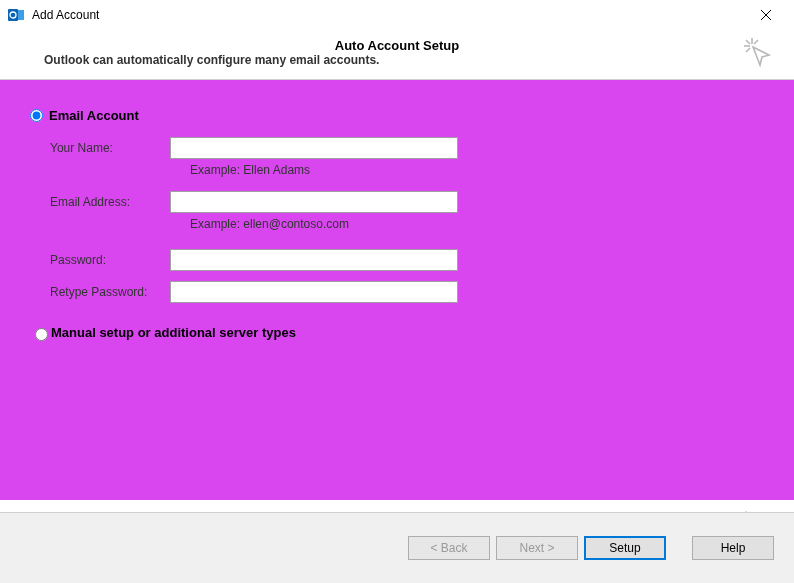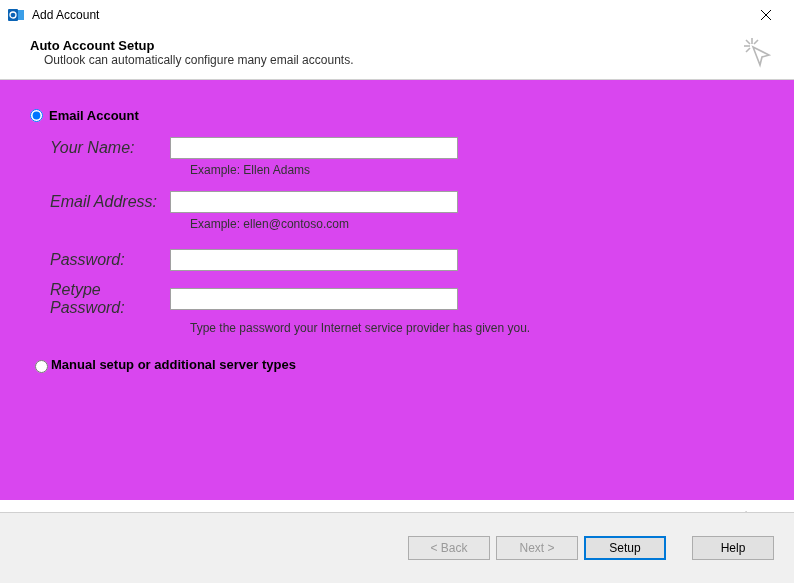--- a/index.html
+++ b/index.html
@@ -44,25 +44,27 @@
     }
     .title-bar .close-btn svg { width: 12px; height: 12px; }
     .header-area {
       padding: 8px 30px 12px 30px;
       background: #fff;
       position: relative;
     }
     .header-area .hdr-title {
       font-weight: bold;
       font-size: 13px;
+      text-align: center;
     }
     .header-area .hdr-sub {
       font-size: 12px;
       color: #333;
       padding-left: 14px;
+      font-weight: bold;
     }
     .wizard-icon {
       position: absolute;
       right: 18px;
       top: 6px;
     }
     .divider {
       border-top: 1px solid #d0d0d0;
       margin: 0;
     }
@@ -86,23 +88,22 @@
     .form-area {
       padding-left: 20px;
     }
     .form-row {
       display: flex;
       align-items: center;
       margin-bottom: 4px;
     }
     .form-row .lbl {
       width: 120px;
-      font-size: 16px;
+      font-size: 12px;
       color: #333;
-      font-style: italic;
     }
     .form-row input[type=text],
     .form-row input[type=password] {
       width: 288px;
       height: 22px;
       border: 1px solid #a0a0a0;
       padding: 1px 4px;
       font-size: 12px;
       background: #fff;
     }
@@ -225,21 +226,20 @@
 
     <div class="form-row">
       <span class="lbl">Password:</span>
       <input type="password" value="" style="">
     </div>
     <div style="height:6px"></div>
     <div class="form-row">
       <span class="lbl">Retype Password:</span>
       <input type="password" value="" style="">
     </div>
-    <div class="hint" style="margin-bottom:0">Type the password your Internet service provider has given you.</div>
 
   </div>
 
   <div class="manual-row">
     <input type="radio" name="setup" style="">
     <label>Manual setup or additional server types</label>
   </div>
 
 </div>
 

